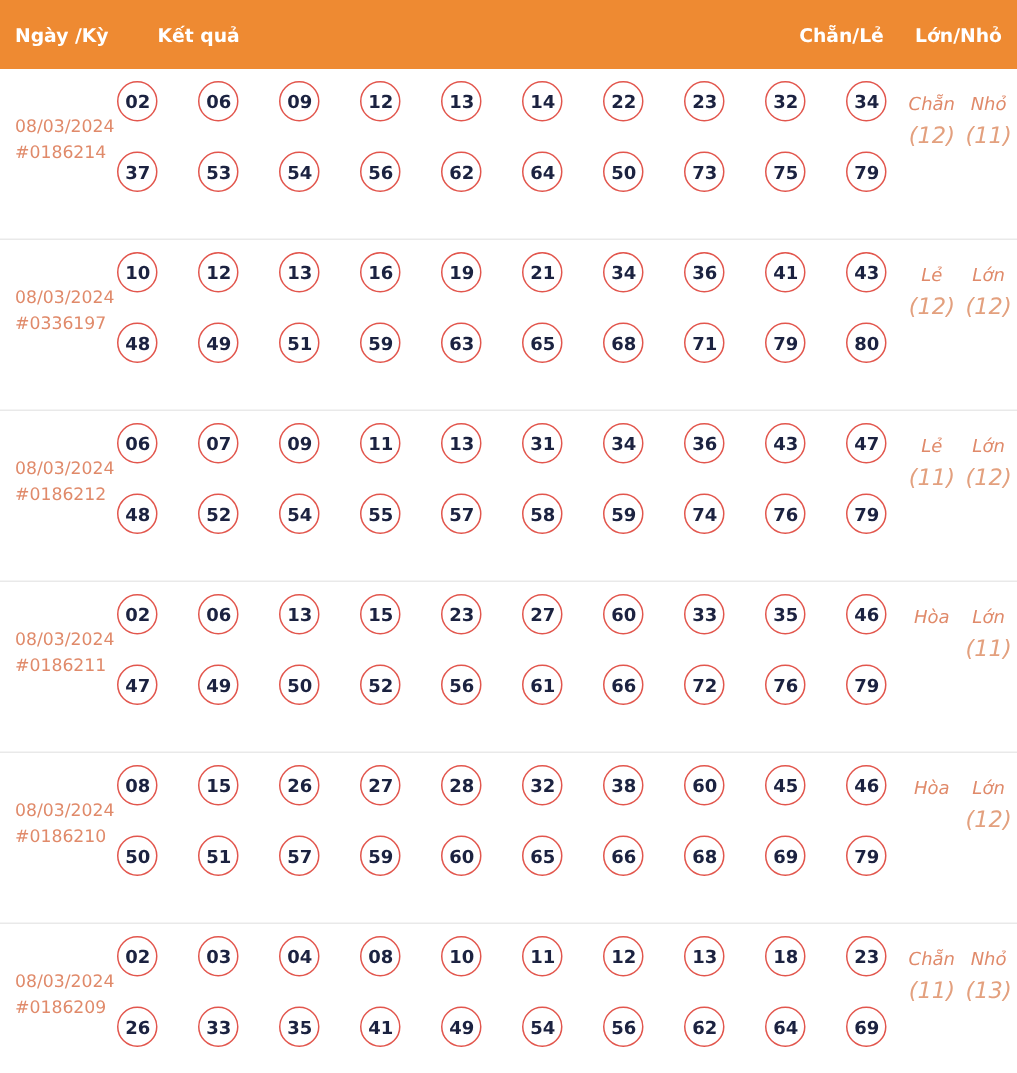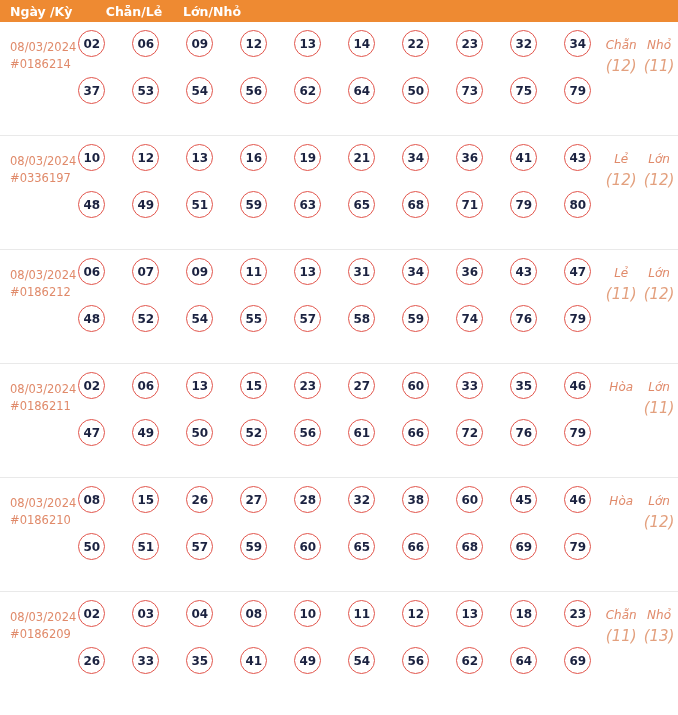--- a/index.html
+++ b/index.html
@@ -16,21 +16,21 @@
 
   .results-table {
     width: 678px;
     background: #ffffff;
   }
 
   
   .table-header {
     display: flex;
     align-items: center;
-    height: 22px;
+    height: 46px;
     background: #ee8a32;
     color: #ffffff;
     font-size: 12.5px;
     font-weight: bold;
   }
   .th {
     white-space: nowrap;
   }
   .th-date   { width: 95px; padding-left: 10px; box-sizing: border-box; }
   .th-result { flex: 1 1 auto; padding-left: 10px; box-sizing: border-box; }
@@ -45,21 +45,21 @@
     min-height: 114px;
     box-sizing: border-box;
   }
   .row:last-child {
     border-bottom: none;
   }
 
   .cell-date {
     width: 95px;
     padding-left: 10px;
-    padding-top: 17px;
+    padding-top: 30px;
     box-sizing: border-box;
     color: #e08a6a;
     font-size: 11.5px;
     line-height: 17px;
   }
   .cell-date div { white-space: nowrap; }
 
   .cell-result {
     flex: 1 1 auto;
     padding-top: 8px;
@@ -104,20 +104,21 @@
     font-size: 15px;
   }
 </style>
 </head>
 <body>
 
 <div class="results-table">
 
   <div class="table-header">
     <div class="th th-date">Ngày /Kỳ</div>
+    <div class="th th-result">Kết quả</div>
     <div class="th th-oe">Chẵn/Lẻ</div>
     <div class="th th-bs">Lớn/Nhỏ</div>
   </div>
 
   <div id="rows-container">
       <div class="row">
         <div class="cell-date">
           <div>08/03/2024</div>
           <div>#0186214</div>
         </div>

